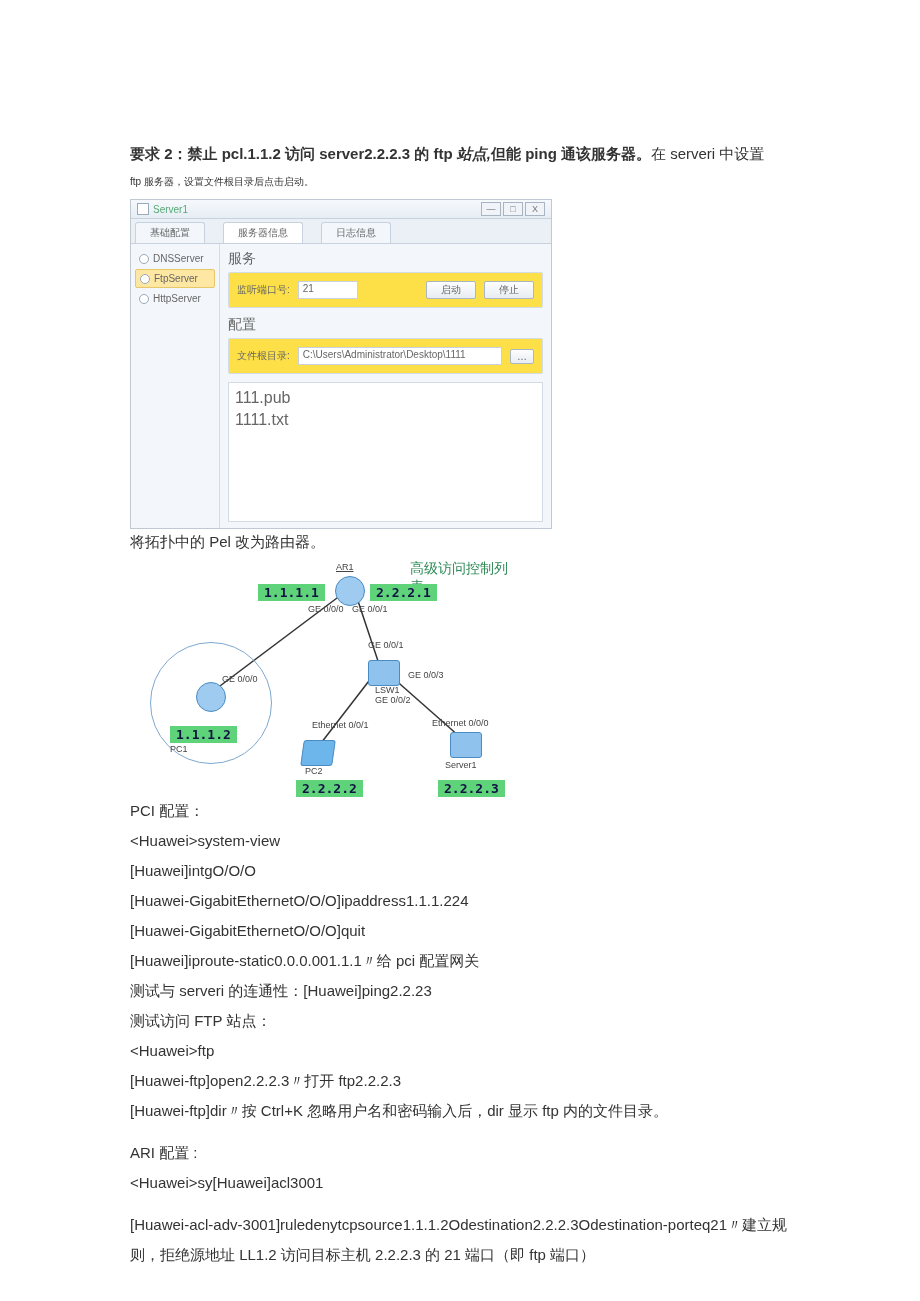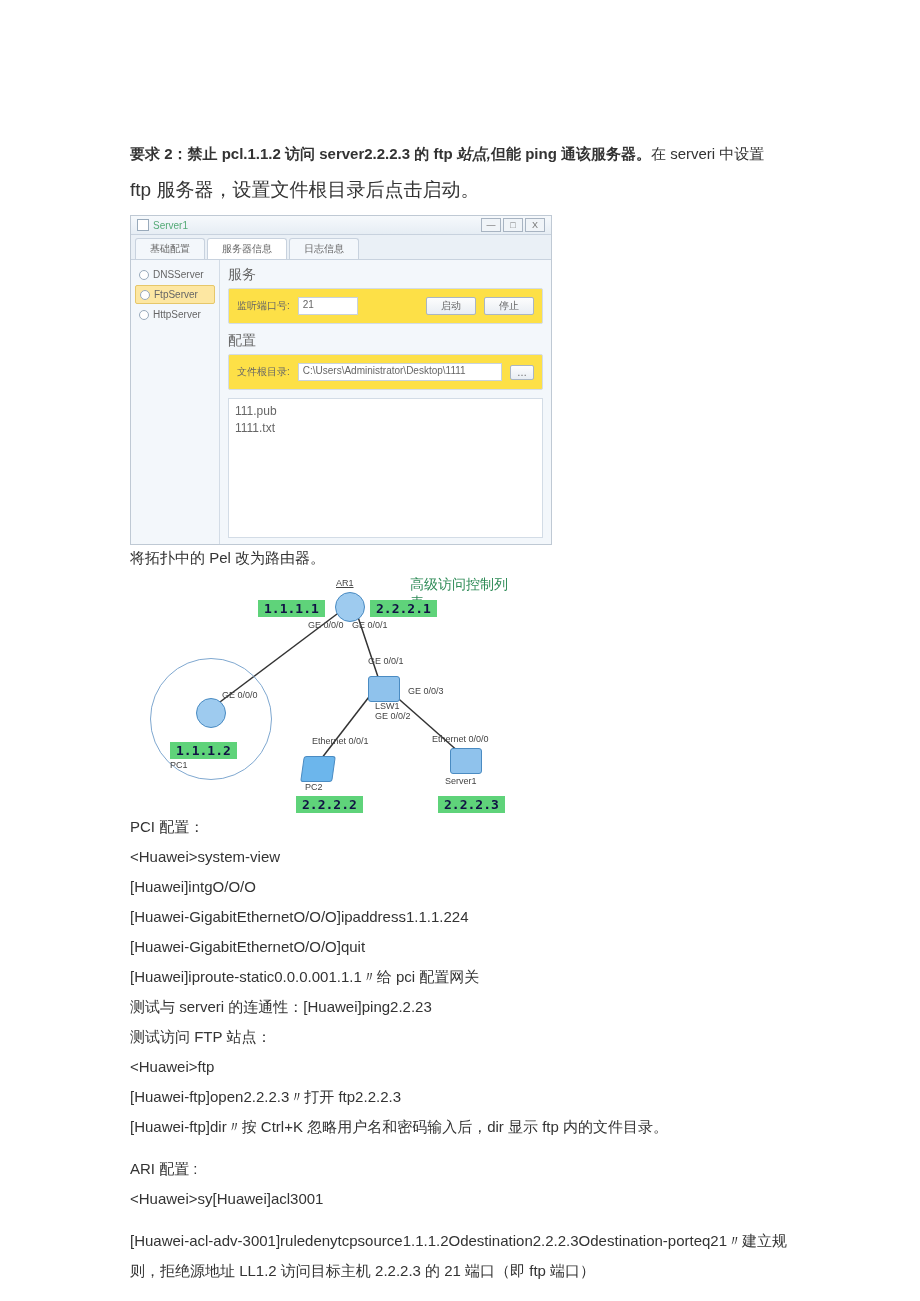--- a/index.html
+++ b/index.html
@@ -15,21 +15,21 @@
     padding: 140px 130px 60px 130px;
   }
   .heading {
     font-size: 15px;
     line-height: 1.8;
     margin-bottom: 6px;
   }
   .heading .bold { font-weight: bold; }
   .heading .italic { font-style: italic; font-weight: bold;}
   .sub-line {
-    font-size: 19px;
+    font-size: 10px;
     line-height: 1.8;
     margin-bottom: 8px;
   }
 
   
   .window {
     width: 420px;
     border: 1px solid #bfc9d4;
     background: #eef3f8;
     font-size: 10px;
@@ -52,21 +52,21 @@
     display:flex;
     border-bottom:1px solid #c8d2de;
     background:#eaf0f6;
     padding-left:4px;
   }
   .tab {
     padding:3px 14px;
     border:1px solid #c8d2de;
     border-bottom:none;
     background:#f3f7fb;
-    margin-right:2px;
+    margin-right:18px;
     margin-top:3px;
     font-size:10px;
     border-radius:3px 3px 0 0;
   }
   .tab.active { background:#fff; }
   .window-body {
     display:flex;
     padding:0;
   }
   .sidebar-w {
@@ -115,21 +115,21 @@
     background:linear-gradient(#fdfdfd,#e8edf3);
     padding:1px 14px;
     font-size:10px;
     border-radius:2px;
   }
   .filelist {
     border:1px solid #d3dce6;
     background:#fff;
     height:130px;
     padding:4px 6px;
-    font-size:12px;
+    font-size:16px;
     line-height:1.4;
   }
   .caption {
     font-size:15px;
     margin-top:4px;
     margin-bottom:10px;
   }
 
   
   .topo-wrap {

